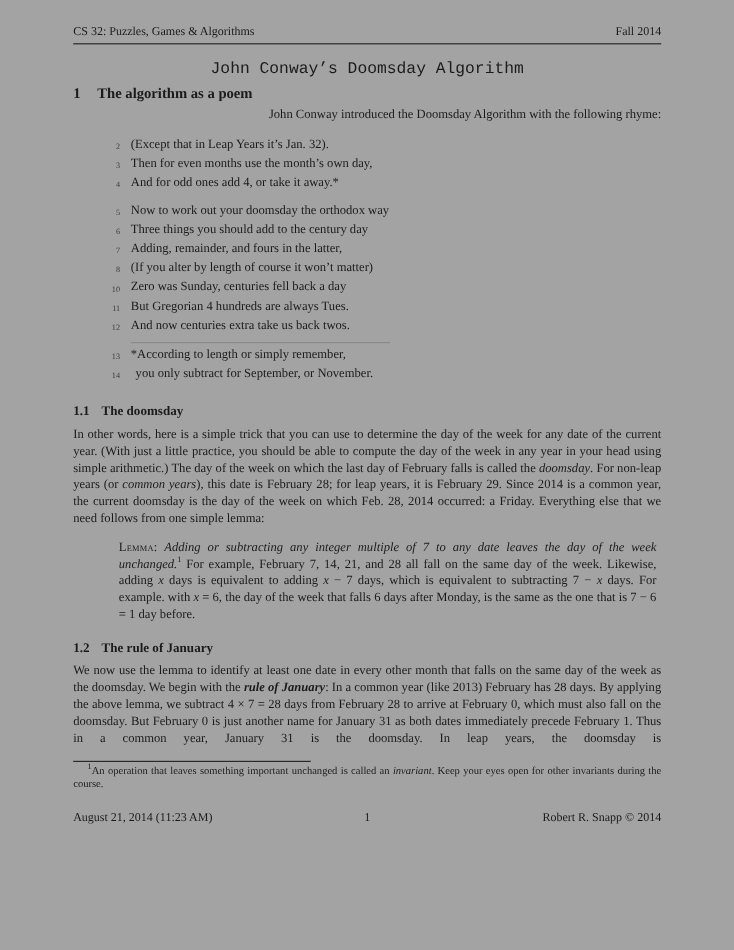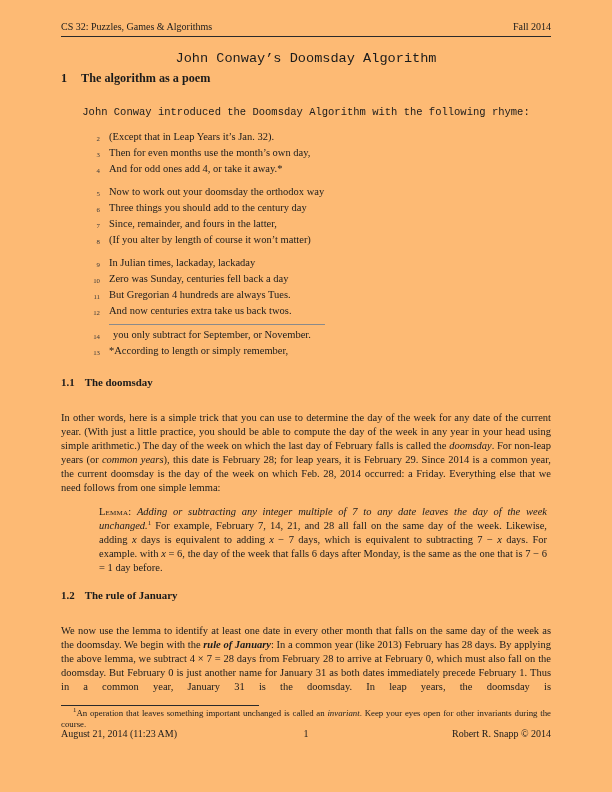--- a/index.html
+++ b/index.html
@@ -1,21 +1,21 @@
 <!DOCTYPE html>
 <html><head>
 <meta charset="utf-8">
 <style>
   html, body { margin: 0; padding: 0; background: #e8e8e8; }
   .page {
     position: relative;
     width: 612px;
     height: 792px;
     margin: 0 auto;
-    background: #fdba74;
+    background: #a3a3a3;
     box-sizing: border-box;
     padding: 21px 61px 0 61px;
     font-family: "Liberation Serif", "DejaVu Serif", serif;
     color: #1b1b1b;
     overflow: hidden;
   }
   
   .running-head {
     display: flex;
     justify-content: space-between;
@@ -47,26 +47,26 @@
   .subsec-heading {
     font-size: 10.9px;
     font-weight: 700;
     line-height: 13px;
   }
   .subsec-heading .sec-num { margin-right: 10px; }
   .subsec-1 { margin-top: 16px; }
   .subsec-2 { margin-top: 14px; }
   
   .para {
-    margin-top: 22px;
+    margin-top: 6px;
     font-size: 10.5px;
     line-height: 14px;
     text-align: justify;
   }
-  .intro { margin-top: 20px; text-align: center; font-family: Liberation Mono, monospace; }
+  .intro { margin-top: 4px; text-align: right; }
   .cont-para { text-align-last: justify; }
   
   .poem { margin-top: 9px; margin-left: 27px; font-size: 10.5px; }
   .poem-line { display: flex; line-height: 14px; }
   .stanza-start { margin-top: 7px; }
   .lineno {
     width: 12px;
     flex: 0 0 12px;
     text-align: right;
     margin-right: 9px;
@@ -105,21 +105,21 @@
     font-size: 8.8px;
     line-height: 11.5px;
     text-align: justify;
     text-indent: 12px;
   }
   
   .page-footer {
     position: absolute;
     left: 61px;
     right: 61px;
-    top: 728px;
+    top: 676px;
     display: flex;
     align-items: baseline;
     font-size: 10px;
     line-height: 12px;
   }
   .footer-left  { flex: 1; text-align: left; }
   .footer-mid   { flex: 0 0 auto; text-align: center; }
   .footer-right { flex: 1; text-align: right; }
 </style>
 </head>
@@ -158,53 +158,49 @@
     <div class="poem-line stanza-start">
         <span class="lineno">5</span>
         <span class="ptext">Now to work out your doomsday the orthodox way</span>
       </div>
     <div class="poem-line">
         <span class="lineno">6</span>
         <span class="ptext">Three things you should add to the century day</span>
       </div>
     <div class="poem-line">
         <span class="lineno">7</span>
-        <span class="ptext">Since, remainder, and fours in the latter,</span>
+        <span class="ptext">Adding, remainder, and fours in the latter,</span>
       </div>
     <div class="poem-line">
         <span class="lineno">8</span>
         <span class="ptext">(If you alter by length of course it won’t matter)</span>
       </div>
 
-    <div class="poem-line stanza-start">
-        <span class="lineno">9</span>
-        <span class="ptext">In Julian times, lackaday, lackaday</span>
-      </div>
     <div class="poem-line">
         <span class="lineno">10</span>
         <span class="ptext">Zero was Sunday, centuries fell back a day</span>
       </div>
     <div class="poem-line">
         <span class="lineno">11</span>
         <span class="ptext">But Gregorian 4 hundreds are always Tues.</span>
       </div>
     <div class="poem-line">
         <span class="lineno">12</span>
         <span class="ptext">And now centuries extra take us back twos.</span>
       </div>
 
     <hr class="poem-rule">
 
+    <div class="poem-line">
+        <span class="lineno">13</span>
+        <span class="ptext">*According to length or simply remember,</span>
+      </div>
     <div class="poem-line note-cont">
         <span class="lineno">14</span>
         <span class="ptext">you only subtract for September, or November.</span>
-      </div>
-    <div class="poem-line">
-        <span class="lineno">13</span>
-        <span class="ptext">*According to length or simply remember,</span>
       </div>
   </div>
 
   <div class="subsec-heading subsec-1">
     <span class="sec-num">1.1</span><span>The doomsday</span>
   </div>
 
   <p class="para"><span>In other words, here is a simple trick that you can use to determine the day of the week for any date of the current year. (With just a little practice, you should be able to compute the day of the week in any year in your head using simple arithmetic.) The day of the week on which the last day of February falls is called the </span><span class="it">doomsday</span><span>. For non-leap years (or </span><span class="it">common years</span><span>), this date is February 28; for leap years, it is February 29. Since 2014 is a common year, the current doomsday is the day of the week on which Feb. 28, 2014 occurred: a Friday. Everything else that we need follows from one simple lemma:</span></p>
 
   <div class="lemma"><span class="smallcaps">Lemma:</span><span class="it"> Adding or subtracting any integer multiple of 7 to any date leaves the day of the week unchanged.</span><sup>1</sup><span> For example, February 7, 14, 21, and 28 all fall on the same day of the week. Likewise, adding </span><span class="it">x</span><span> days is equivalent to adding </span><span class="it">x</span><span> − 7 days, which is equivalent to subtracting 7 − </span><span class="it">x</span><span> days. For example. with </span><span class="it">x</span><span> = 6, the day of the week that falls 6 days after Monday, is the same as the one that is 7 − 6 = 1 day before.</span></div>

